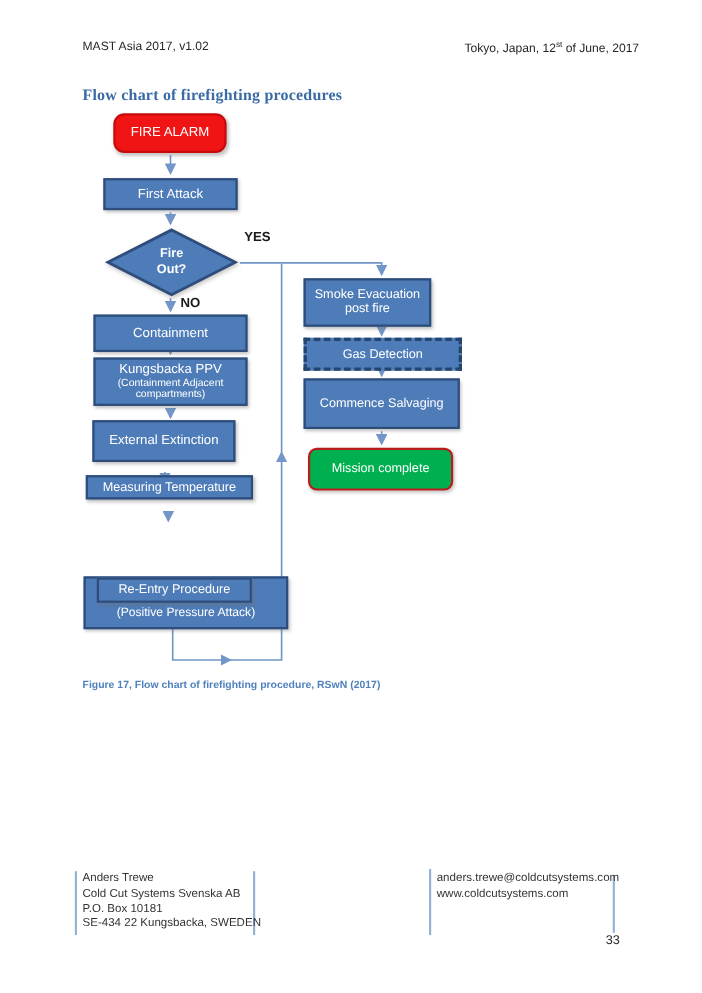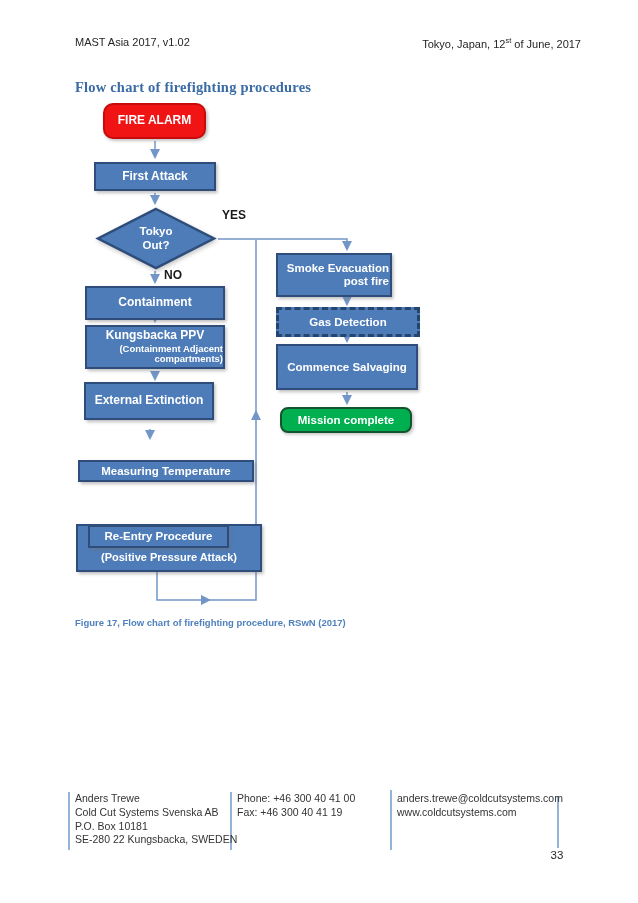--- a/index.html
+++ b/index.html
@@ -19,21 +19,21 @@
   #doc-title{
     position:absolute;left:75px;top:79px;
     font-family:"Liberation Serif", serif;
     font-weight:bold;font-size:14.5px;color:#3A6BA5;
     letter-spacing:.2px;
   }
   
   .node{
     position:absolute;display:flex;flex-direction:column;
     align-items:center;justify-content:center;
-    color:#fff;font-weight:bold;text-align:right;
+    color:#fff;font-weight:normal;text-align:center;
     box-sizing:border-box;line-height:1.12;
   }
   .blue{
     background:#4E7CB8;border:2px solid #2E4D7B;
     box-shadow:1.5px 2px 3px rgba(110,110,110,.45);
   }
   #fire-alarm{
     left:103px;top:103px;width:103px;height:36px;
     background:#F01414;border:2px solid #C90A0A;border-radius:10px;
     font-size:12px;box-shadow:1.5px 2px 3px rgba(110,110,110,.4);
@@ -47,33 +47,33 @@
     color:#fff;font-weight:bold;font-size:11.5px;line-height:1.15;
   }
   #diamond-wrap .dlabel span{display:block;width:44px;text-align:center;}
   .branch-label{position:absolute;font-size:12px;font-weight:bold;color:#1a1a1a;}
   #yes-label{left:222px;top:208px;}
   #no-label{left:164px;top:268px;}
   #containment{left:85px;top:286px;width:140px;height:34px;font-size:12px;}
   #defensive-ppv{left:85px;top:325px;width:140px;height:44px;font-size:12px;}
   #defensive-ppv .sub{font-size:9.5px;margin-top:1px;}
   #external-extinction{left:84px;top:382px;width:130px;height:38px;font-size:12px;}
-  #measuring-temperature{left:78px;top:460px;width:176px;height:22px;font-size:11.5px;}
+  #measuring-temperature{left:78px;top:432px;width:152px;height:22px;font-size:11.5px;}
   #ppa{left:76px;top:476px;width:186px;height:48px;font-size:15px;margin-top:48px;}
   #ppa .sub{font-size:11px;margin-top:1px;}
   #re-entry{left:88px;top:525px;width:141px;height:23px;font-size:11.5px;}
   #smoke-evacuation{left:276px;top:253px;width:116px;height:44px;font-size:11.5px;}
   #gas-detection{
     left:276px;top:307px;width:144px;height:30px;font-size:11.5px;
     background:#4E7CB8;border:3px dashed #24466E;
   }
   #commence-salvaging{left:276px;top:344px;width:142px;height:46px;font-size:11.5px;}
   #mission-complete{
-    left:280px;top:407px;width:132px;height:26px;font-size:11.5px;
-    background:#00B050;border:2px solid #14532d;border-radius:8px;
+    left:280px;top:407px;width:132px;height:39px;font-size:11.5px;
+    background:#00B050;border:2px solid #b91c1c;border-radius:8px;
     box-shadow:1.5px 2px 3px rgba(110,110,110,.35);
   }
   
   #connectors{position:absolute;left:0;top:0;pointer-events:none;}
   
   #caption{
     position:absolute;left:75px;top:617px;
     font-size:9.5px;font-weight:bold;color:#4F81BD;
   }
   
@@ -126,21 +126,21 @@
   </svg>
 
   <div id="fire-alarm" class="node">FIRE ALARM</div>
   <div id="first-attack" class="node blue">First Attack</div>
 
   <div id="diamond-wrap">
     <svg width="122" height="63" viewBox="0 0 122 63">
       <polygon points="61,2 119,31.5 61,61 3,31.5" fill="#4E7CB8" stroke="#2E4D7B" stroke-width="2.5"></polygon>
     </svg>
     <div class="dlabel">
-        <span>Tokyo Out?</span>
+        <span>Fire Out?</span>
       </div>
   </div>
 
   <div id="yes-label" class="branch-label">YES</div>
   <div id="no-label" class="branch-label">NO</div>
 
   <div id="containment" class="node blue">Containment</div>
 
   <div id="defensive-ppv" class="node blue">
     <div>Kungsbacka PPV</div>
@@ -168,25 +168,21 @@
 
   <div id="fbar1" class="fbar"></div>
   <div id="fbar2" class="fbar"></div>
   <div id="fbar3" class="fbar"></div>
   <div id="fbar4" class="fbar"></div>
 
   <div id="fcol1" class="fcol">
     <div>Anders Trewe</div>
     <div>Cold Cut Systems Svenska AB</div>
     <div>P.O. Box 10181</div>
-    <div>SE-280 22 Kungsbacka, SWEDEN</div>
-  </div>
-  <div id="fcol2" class="fcol">
-    <div>Phone: +46 300 40 41 00</div>
-    <div>Fax: +46 300 40 41 19</div>
+    <div>SE-434 22 Kungsbacka, SWEDEN</div>
   </div>
   <div id="fcol3" class="fcol">
     <div>anders.trewe@coldcutsystems.com</div>
     <div>www.coldcutsystems.com</div>
   </div>
 
   <div id="page-number">33</div>
 
 </div>
 

